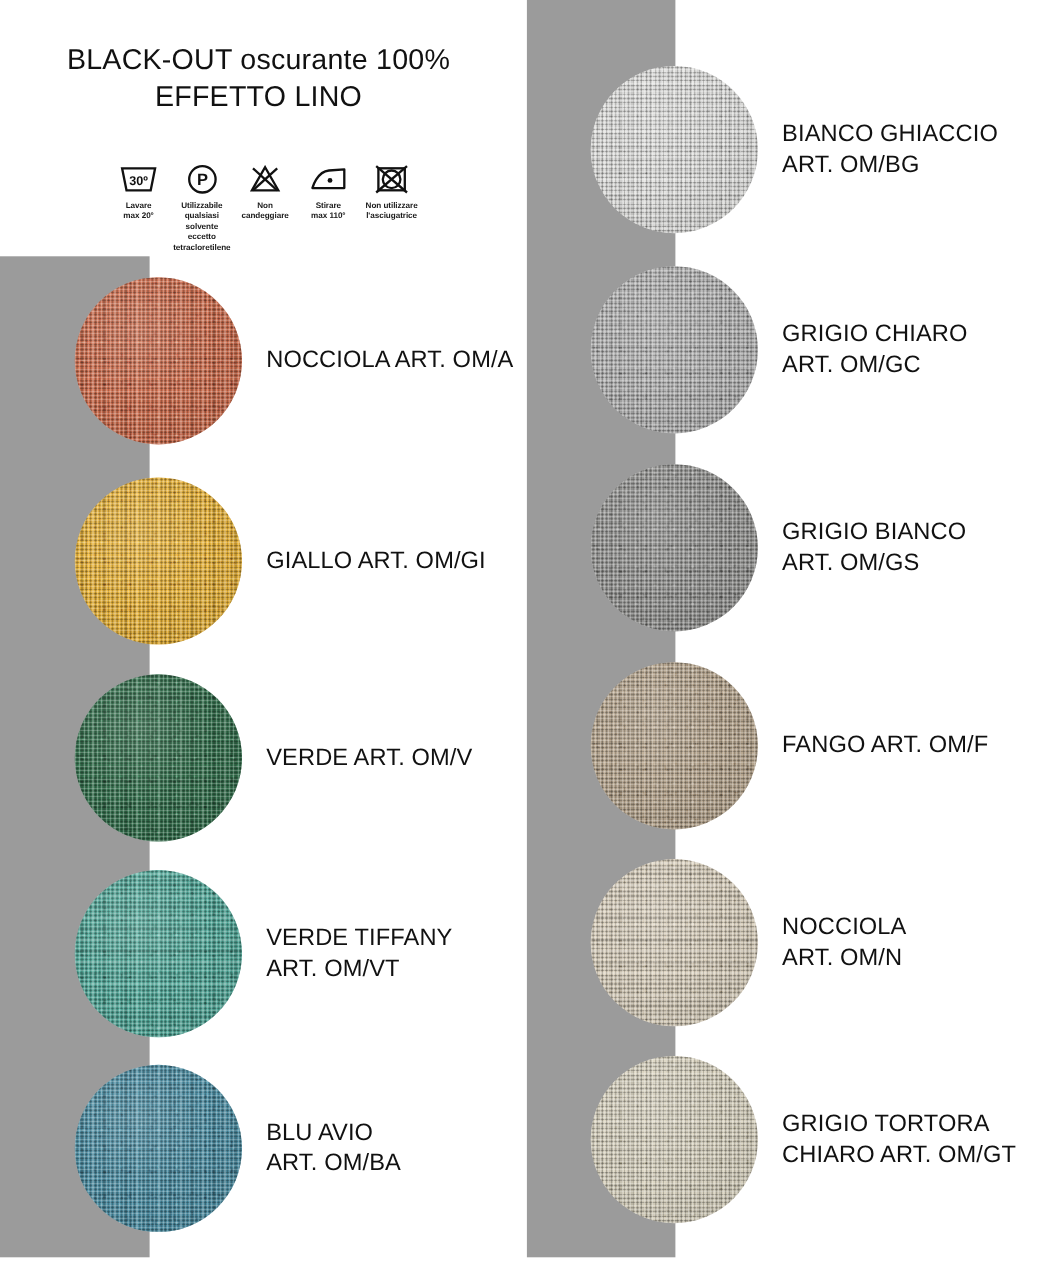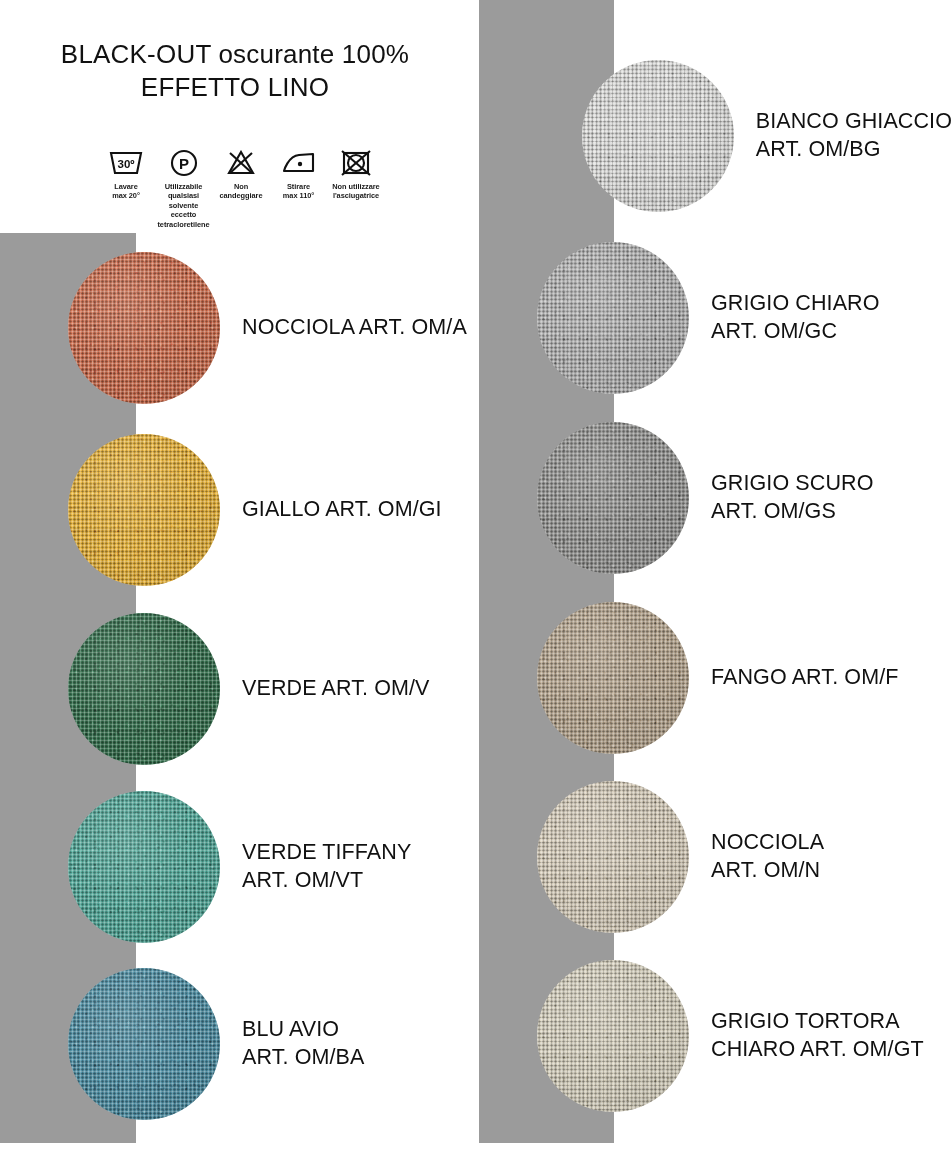--- a/index.html
+++ b/index.html
@@ -287,21 +287,21 @@
     <div class="swatch" style="background-color: rgb(78, 146, 168);">
       <div class="weave"></div>
         <div class="weave2"></div>
         <div class="speck"></div>
         <div class="sheen"></div>
     </div>
     <div class="swatch-label">BLU AVIO
 ART. OM/BA</div>
   </div>
 
-  <div class="swatch-row col-right" style="top:60px;justify-content:flex-end;">
+  <div class="swatch-row col-right" style="top:60px;">
     <div class="swatch" style="background-color: rgb(228, 228, 226);">
       <div class="weave"></div>
         <div class="weave2"></div>
         <div class="speck"></div>
         <div class="sheen"></div>
     </div>
     <div class="swatch-label">BIANCO GHIACCIO
 ART. OM/BG</div>
   </div>
 
@@ -316,21 +316,21 @@
 ART. OM/GC</div>
   </div>
 
   <div class="swatch-row col-right" style="top:422px;">
     <div class="swatch" style="background-color: rgb(154, 154, 152);">
       <div class="weave"></div>
         <div class="weave2"></div>
         <div class="speck"></div>
         <div class="sheen"></div>
     </div>
-    <div class="swatch-label">GRIGIO SCURO
+    <div class="swatch-label">GRIGIO BIANCO
 ART. OM/GS</div>
   </div>
 
   <div class="swatch-row col-right" style="top:602px;">
     <div class="swatch" style="background-color: rgb(188, 171, 147);">
       <div class="weave"></div>
         <div class="weave2"></div>
         <div class="speck"></div>
         <div class="sheen"></div>
     </div>

